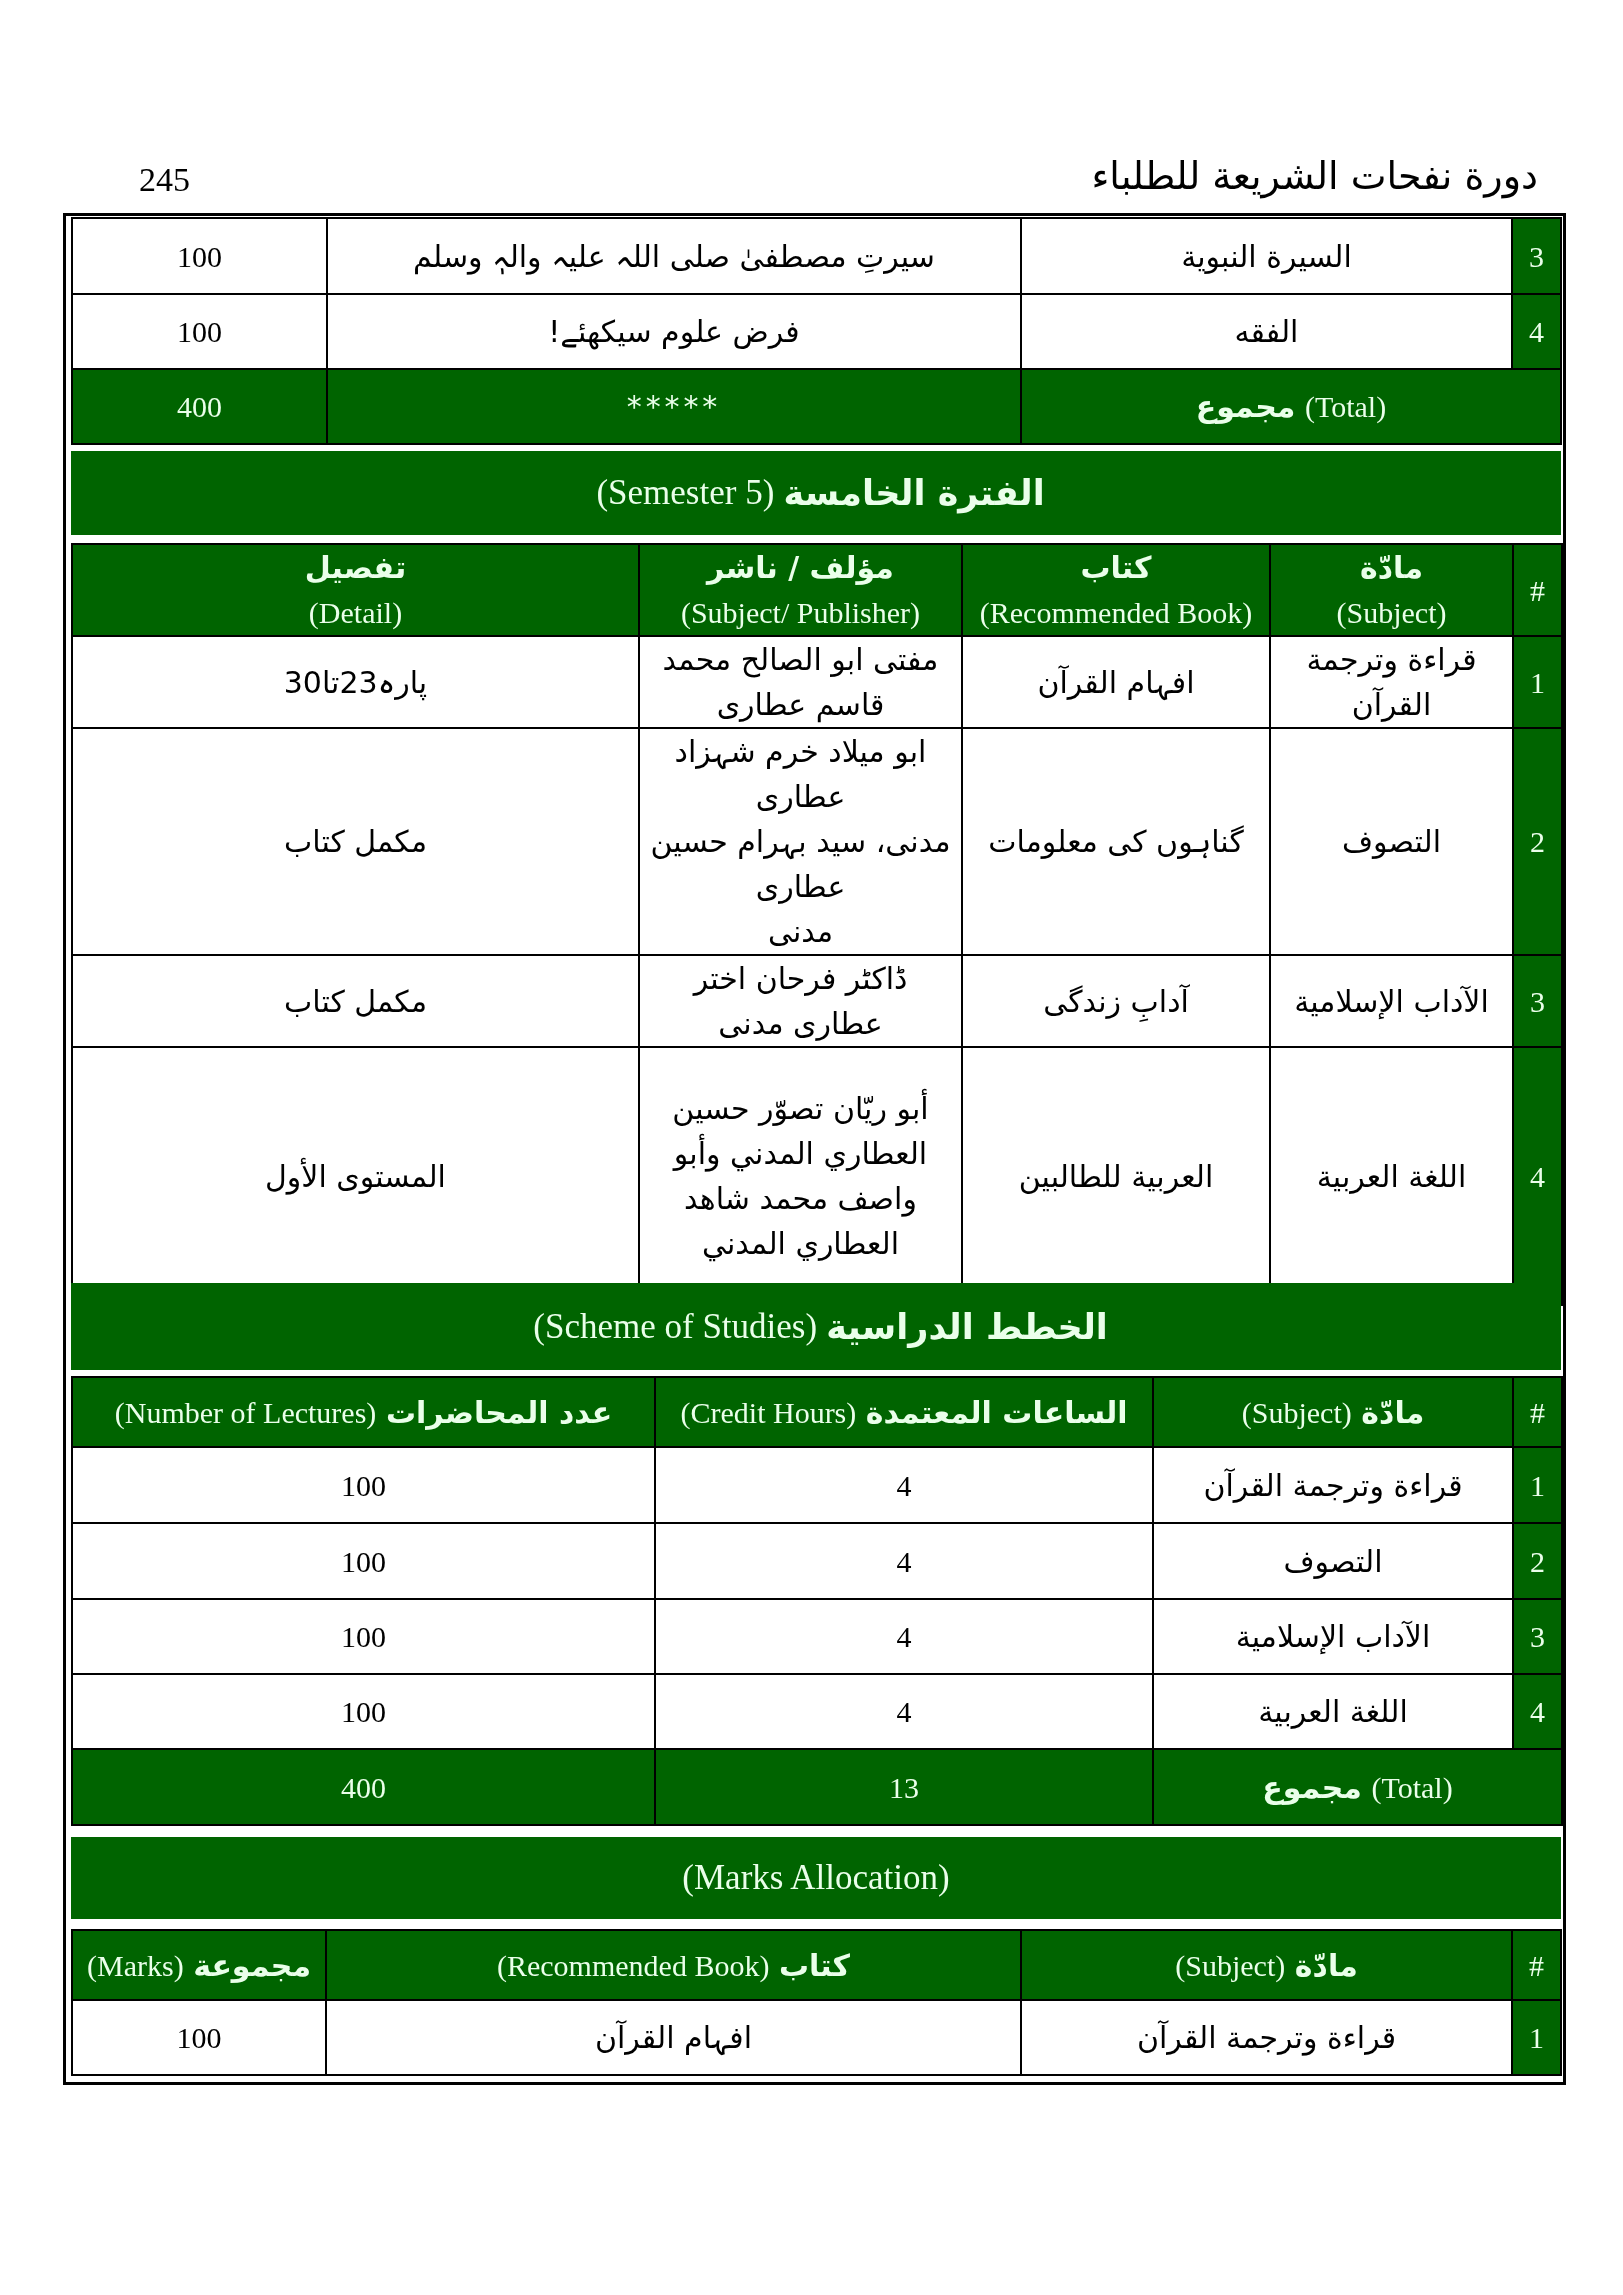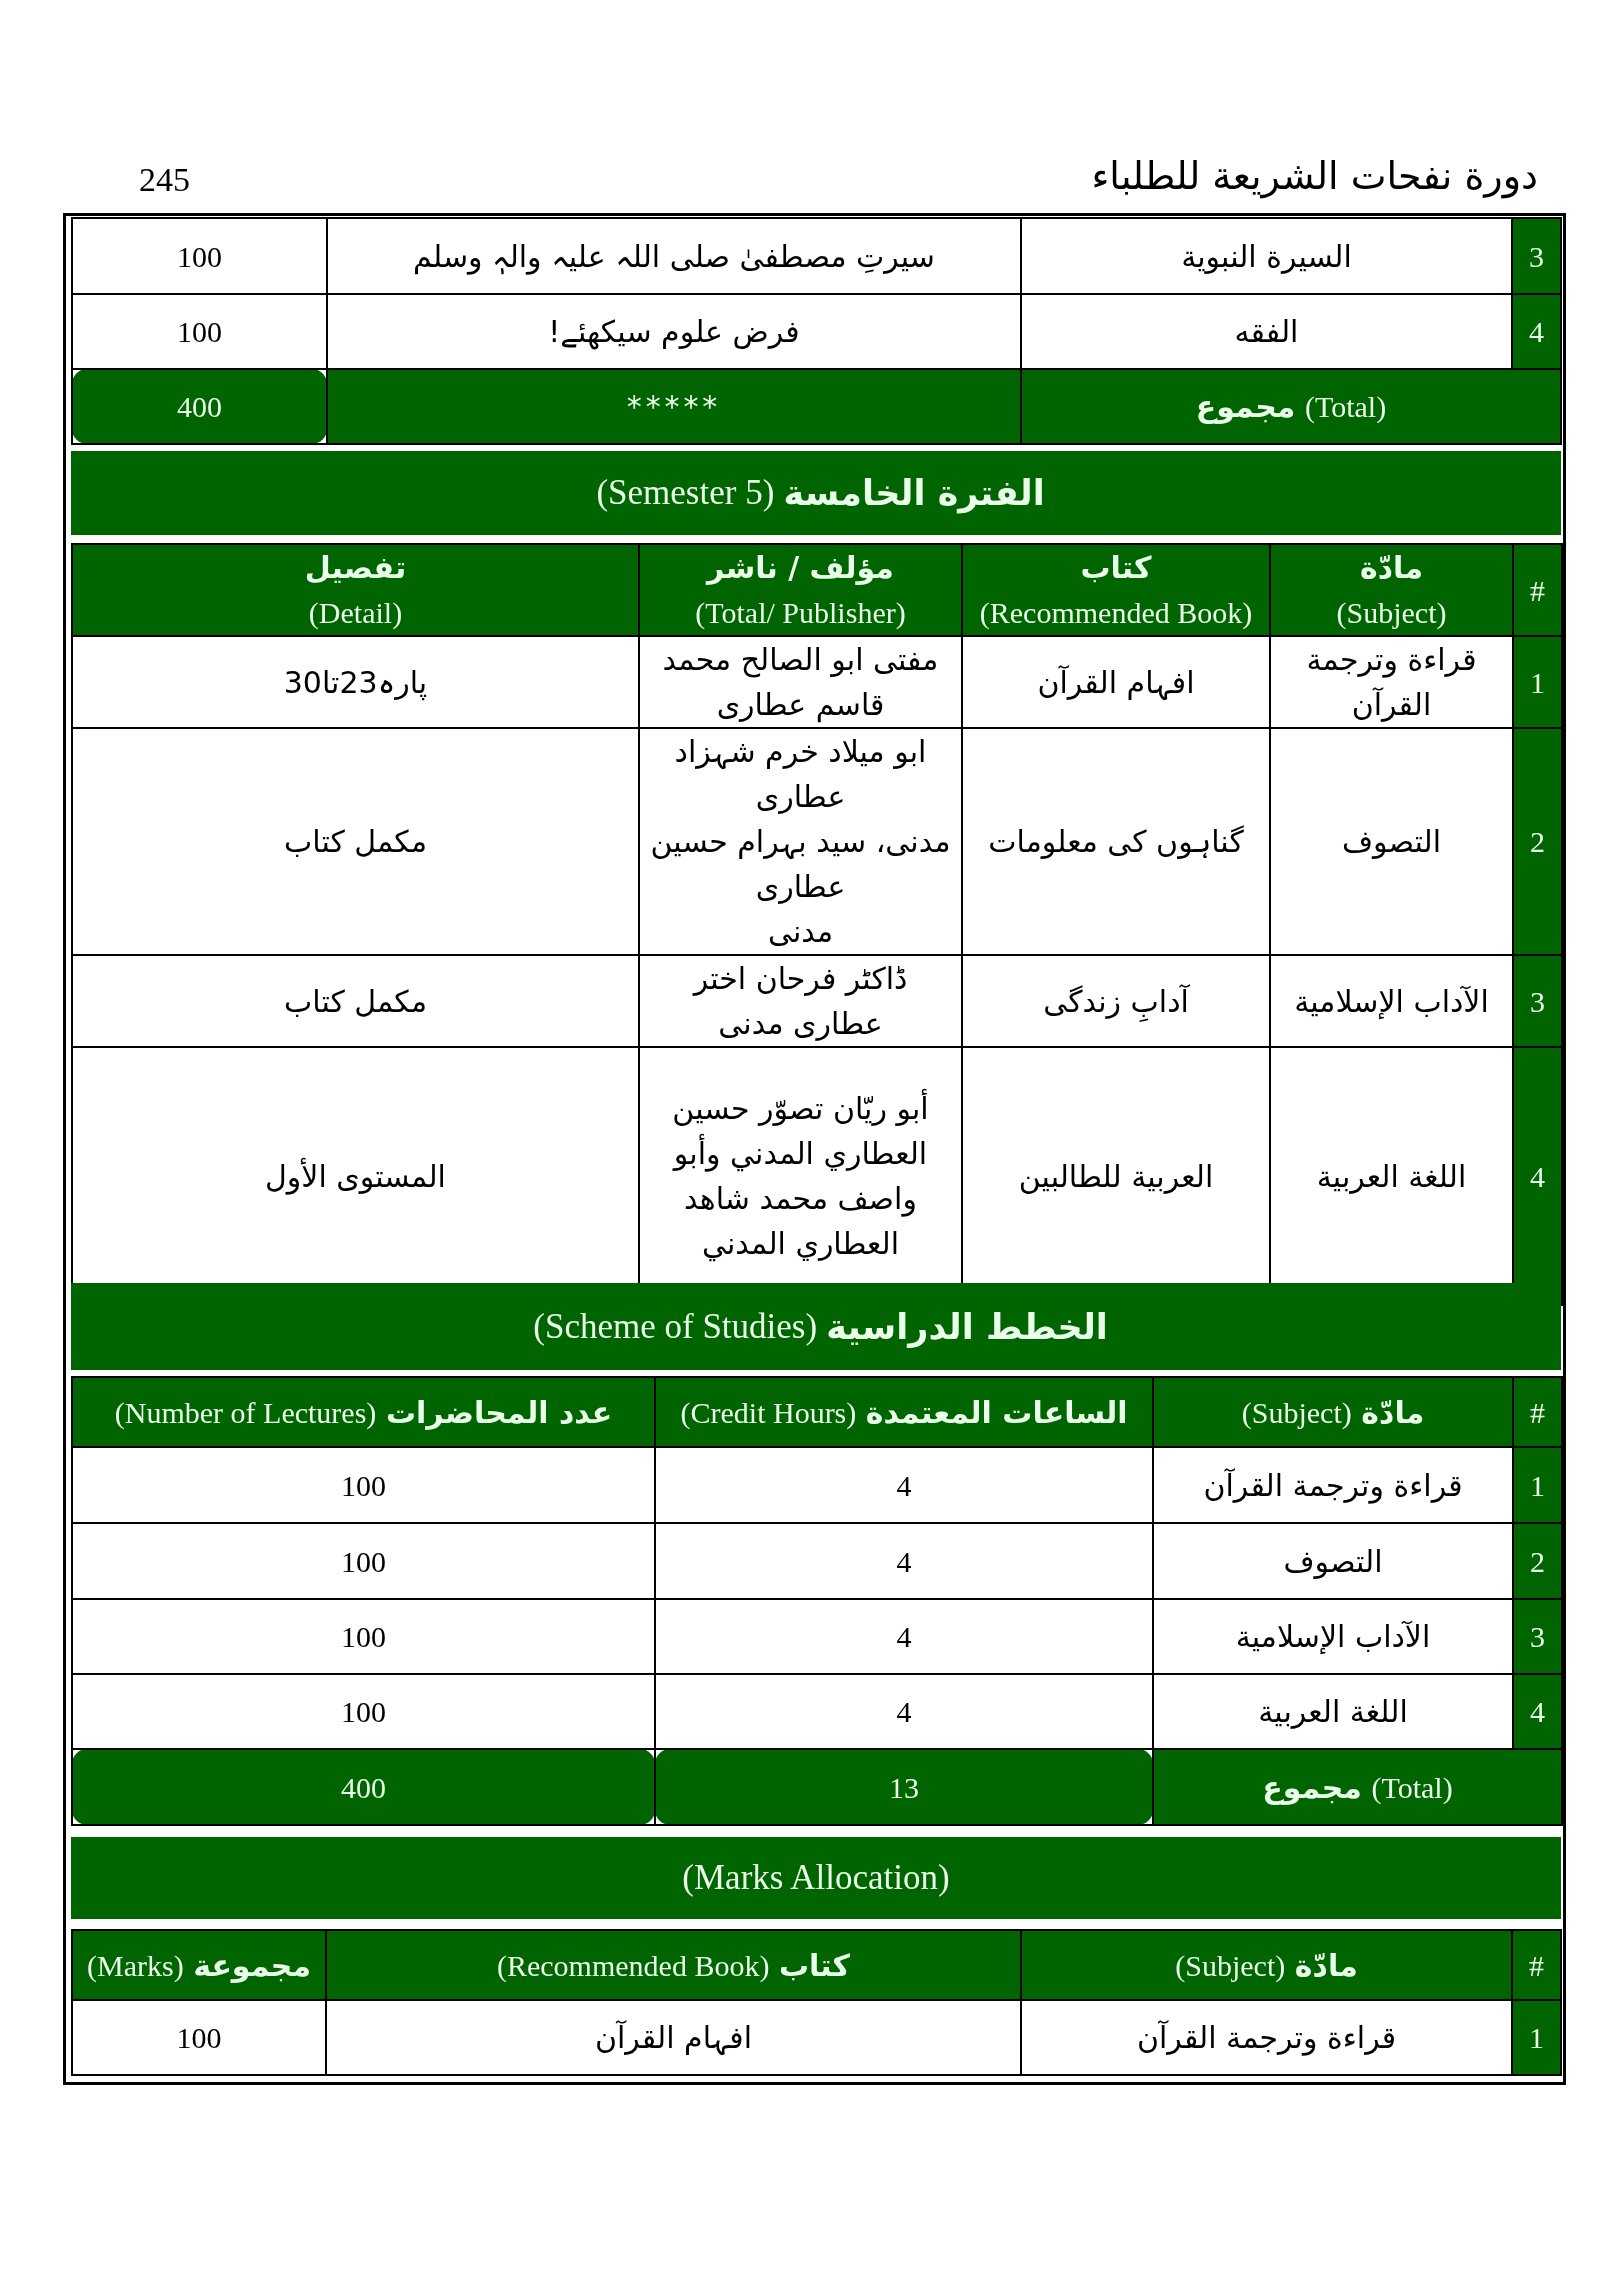--- a/index.html
+++ b/index.html
@@ -9,21 +9,21 @@
               font-family: "Liberation Serif", serif; }
   .page-title { position: absolute; right: 85px; top: 154px; font-size: 38px;
                 direction: rtl; font-family: "DejaVu Sans", sans-serif; }
   .frame { position: absolute; left: 63px; top: 213px; width: 1497px; height: 1866px;
            border: 3.3px solid #000; }
   .block { position: absolute; left: 71px; width: 1490px; }
   table.grid { border-collapse: collapse; width: 1490px; table-layout: fixed; }
   table.grid td { border: 2px solid #000; text-align: center; vertical-align: middle;
                   padding: 0 6.5px; font-size: 30px; line-height: 1.5; }
   .ar { direction: rtl; font-family: "DejaVu Sans", sans-serif; }
-  .num { font-family: "Liberation Serif", serif; font-size: 34px; border-radius: 15px; }
+  .num { font-family: "Liberation Serif", serif; font-size: 34px; }
   td.g { background: #006400; color: #eaffea; }
   td.idx { background: #006400; color: #eaffea; font-family: "Liberation Serif", serif; font-size: 33px; padding: 0; }
   td.w { background: #fff; color: #000; }
   .banner { position: absolute; left: 71px; width: 1490px; background: #006400; color: #eaffea;
             display: flex; align-items: center; justify-content: center; font-size: 35px; }
   .banner .ar-part { direction: rtl; font-family: "DejaVu Sans", sans-serif; font-weight: bold; }
   .banner .en-part { font-family: "Liberation Serif", serif; margin: 0 9.2px; }
   .hdr-en { font-family: "Liberation Serif", serif; font-size: 30px; display: block; }
   .hdr-ar { font-family: "DejaVu Sans", sans-serif; font-weight: bold; font-size: 30px; direction: rtl; display: block; }
   .inline-hdr { white-space: nowrap; }
@@ -87,21 +87,21 @@
         <col style="width:49px">
       </colgroup>
     <tbody>
         <tr style="height:77px">
       <td class="g">
         <span class="hdr-ar">تفصيل</span>
         <span class="hdr-en">(Detail)</span>
       </td>
       <td class="g">
         <span class="hdr-ar">مؤلف / ناشر</span>
-        <span class="hdr-en">(Total/ Publisher)</span>
+        <span class="hdr-en">(Subject/ Publisher)</span>
       </td>
       <td class="g">
         <span class="hdr-ar">كتاب</span>
         <span class="hdr-en">(Recommended Book)</span>
       </td>
       <td class="g">
         <span class="hdr-ar">مادّة</span>
         <span class="hdr-en">(Subject)</span>
       </td>
       <td class="idx">#</td>

